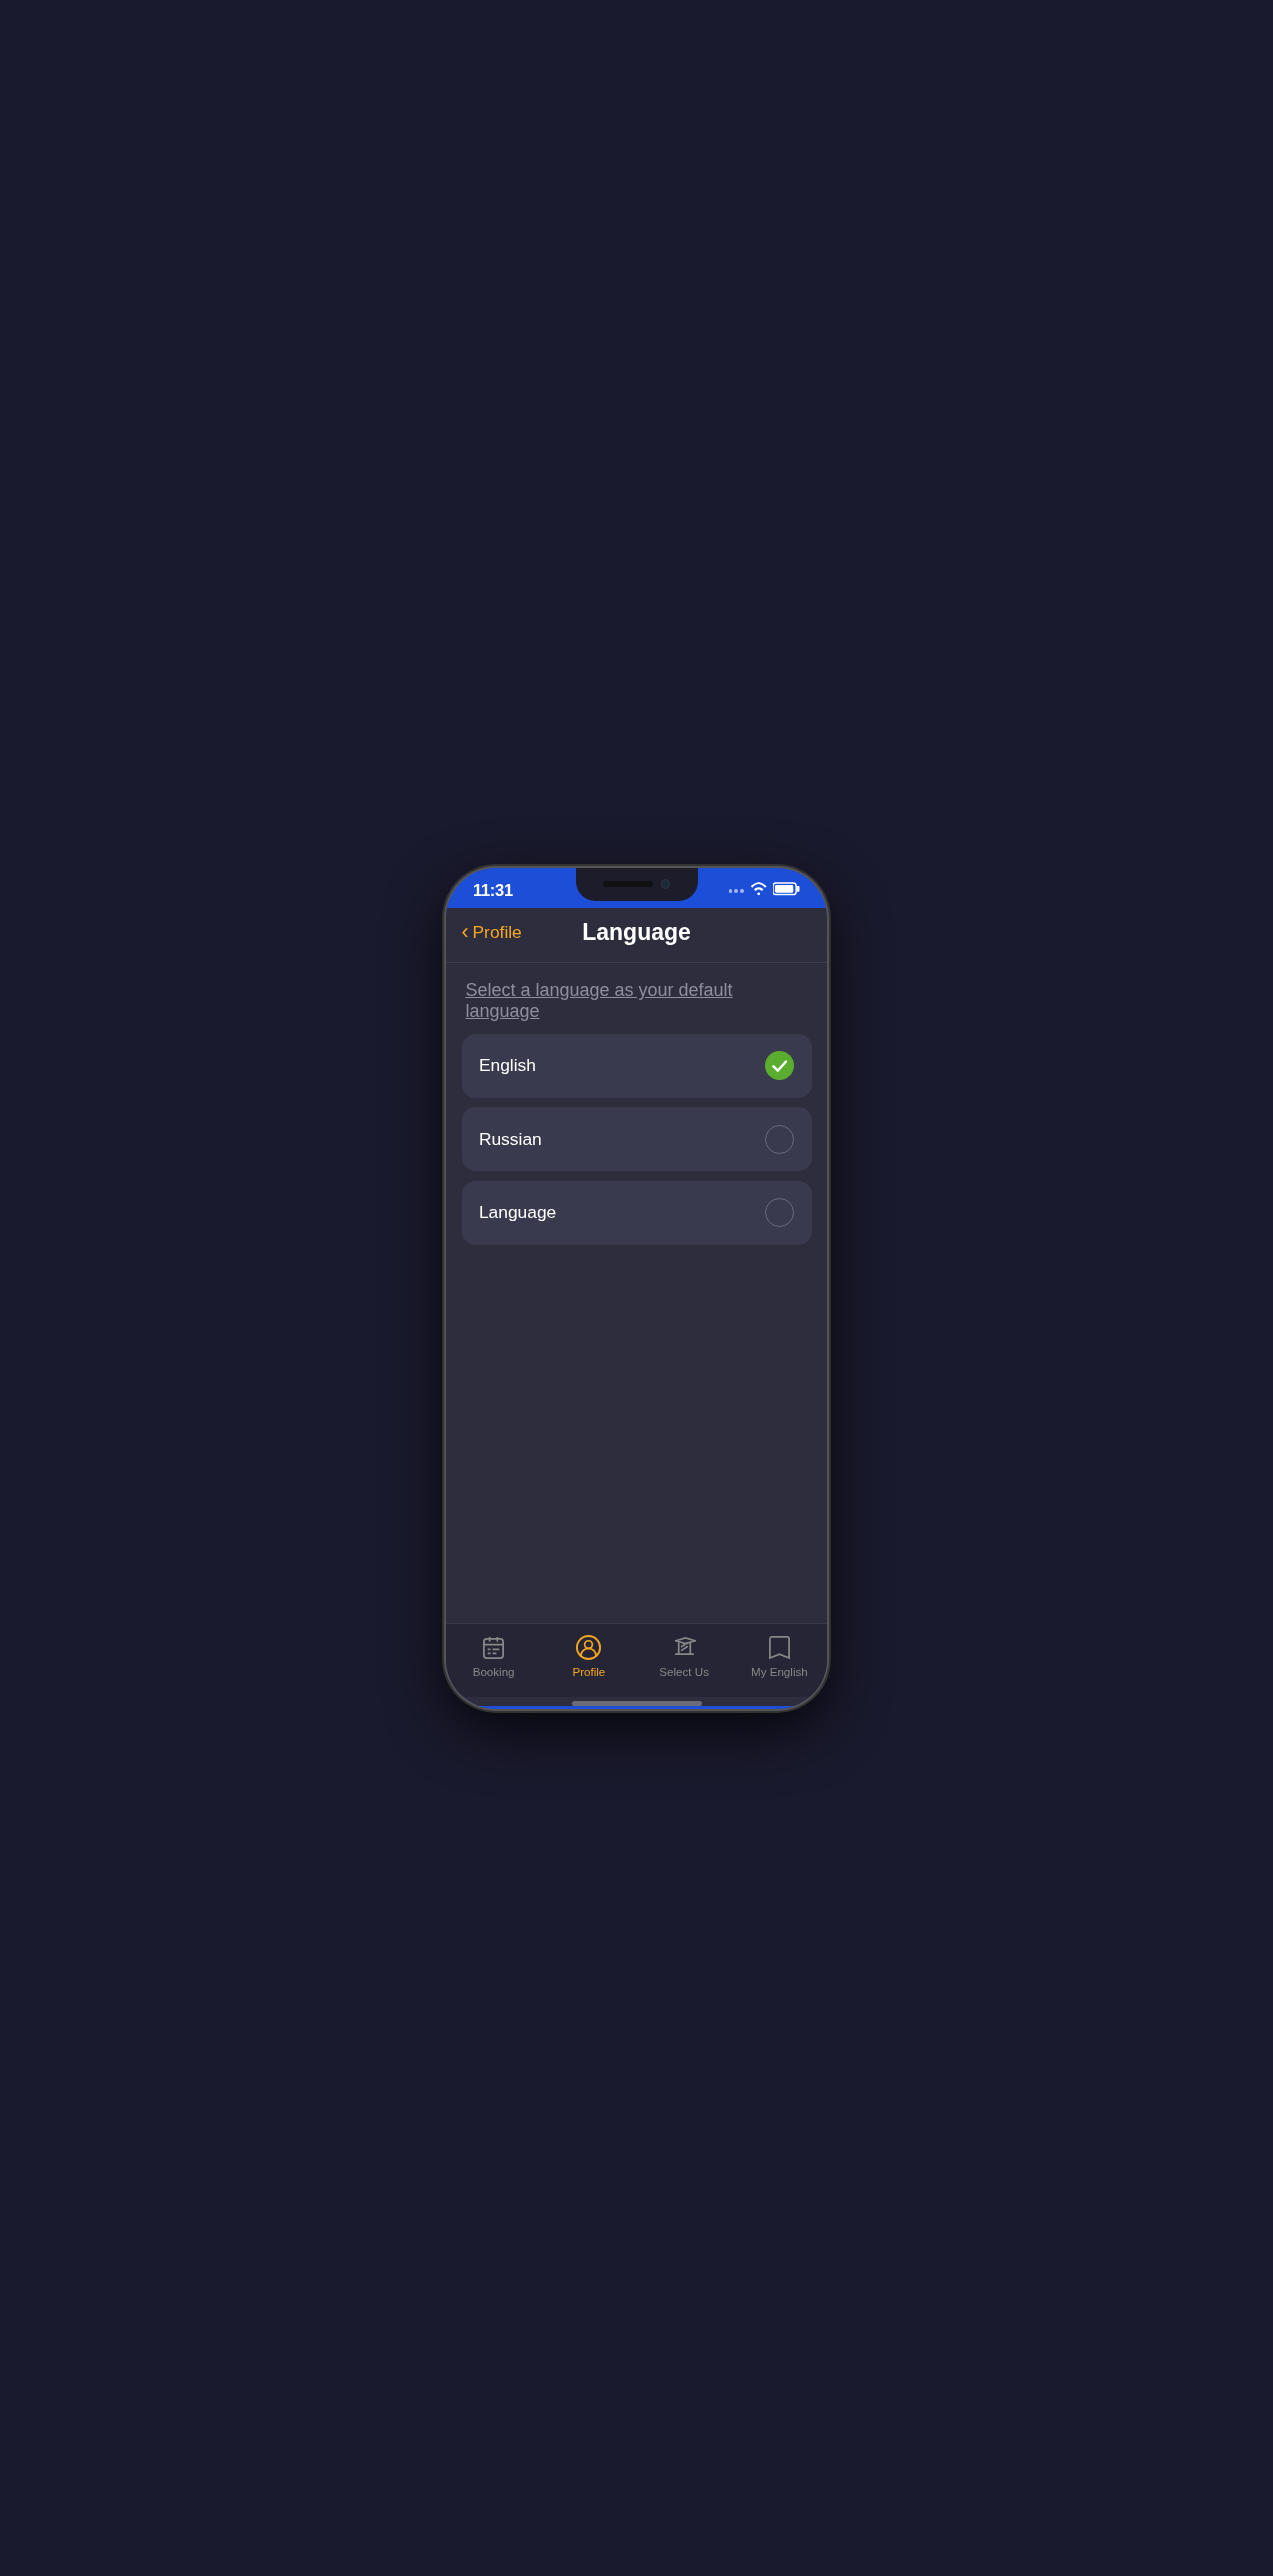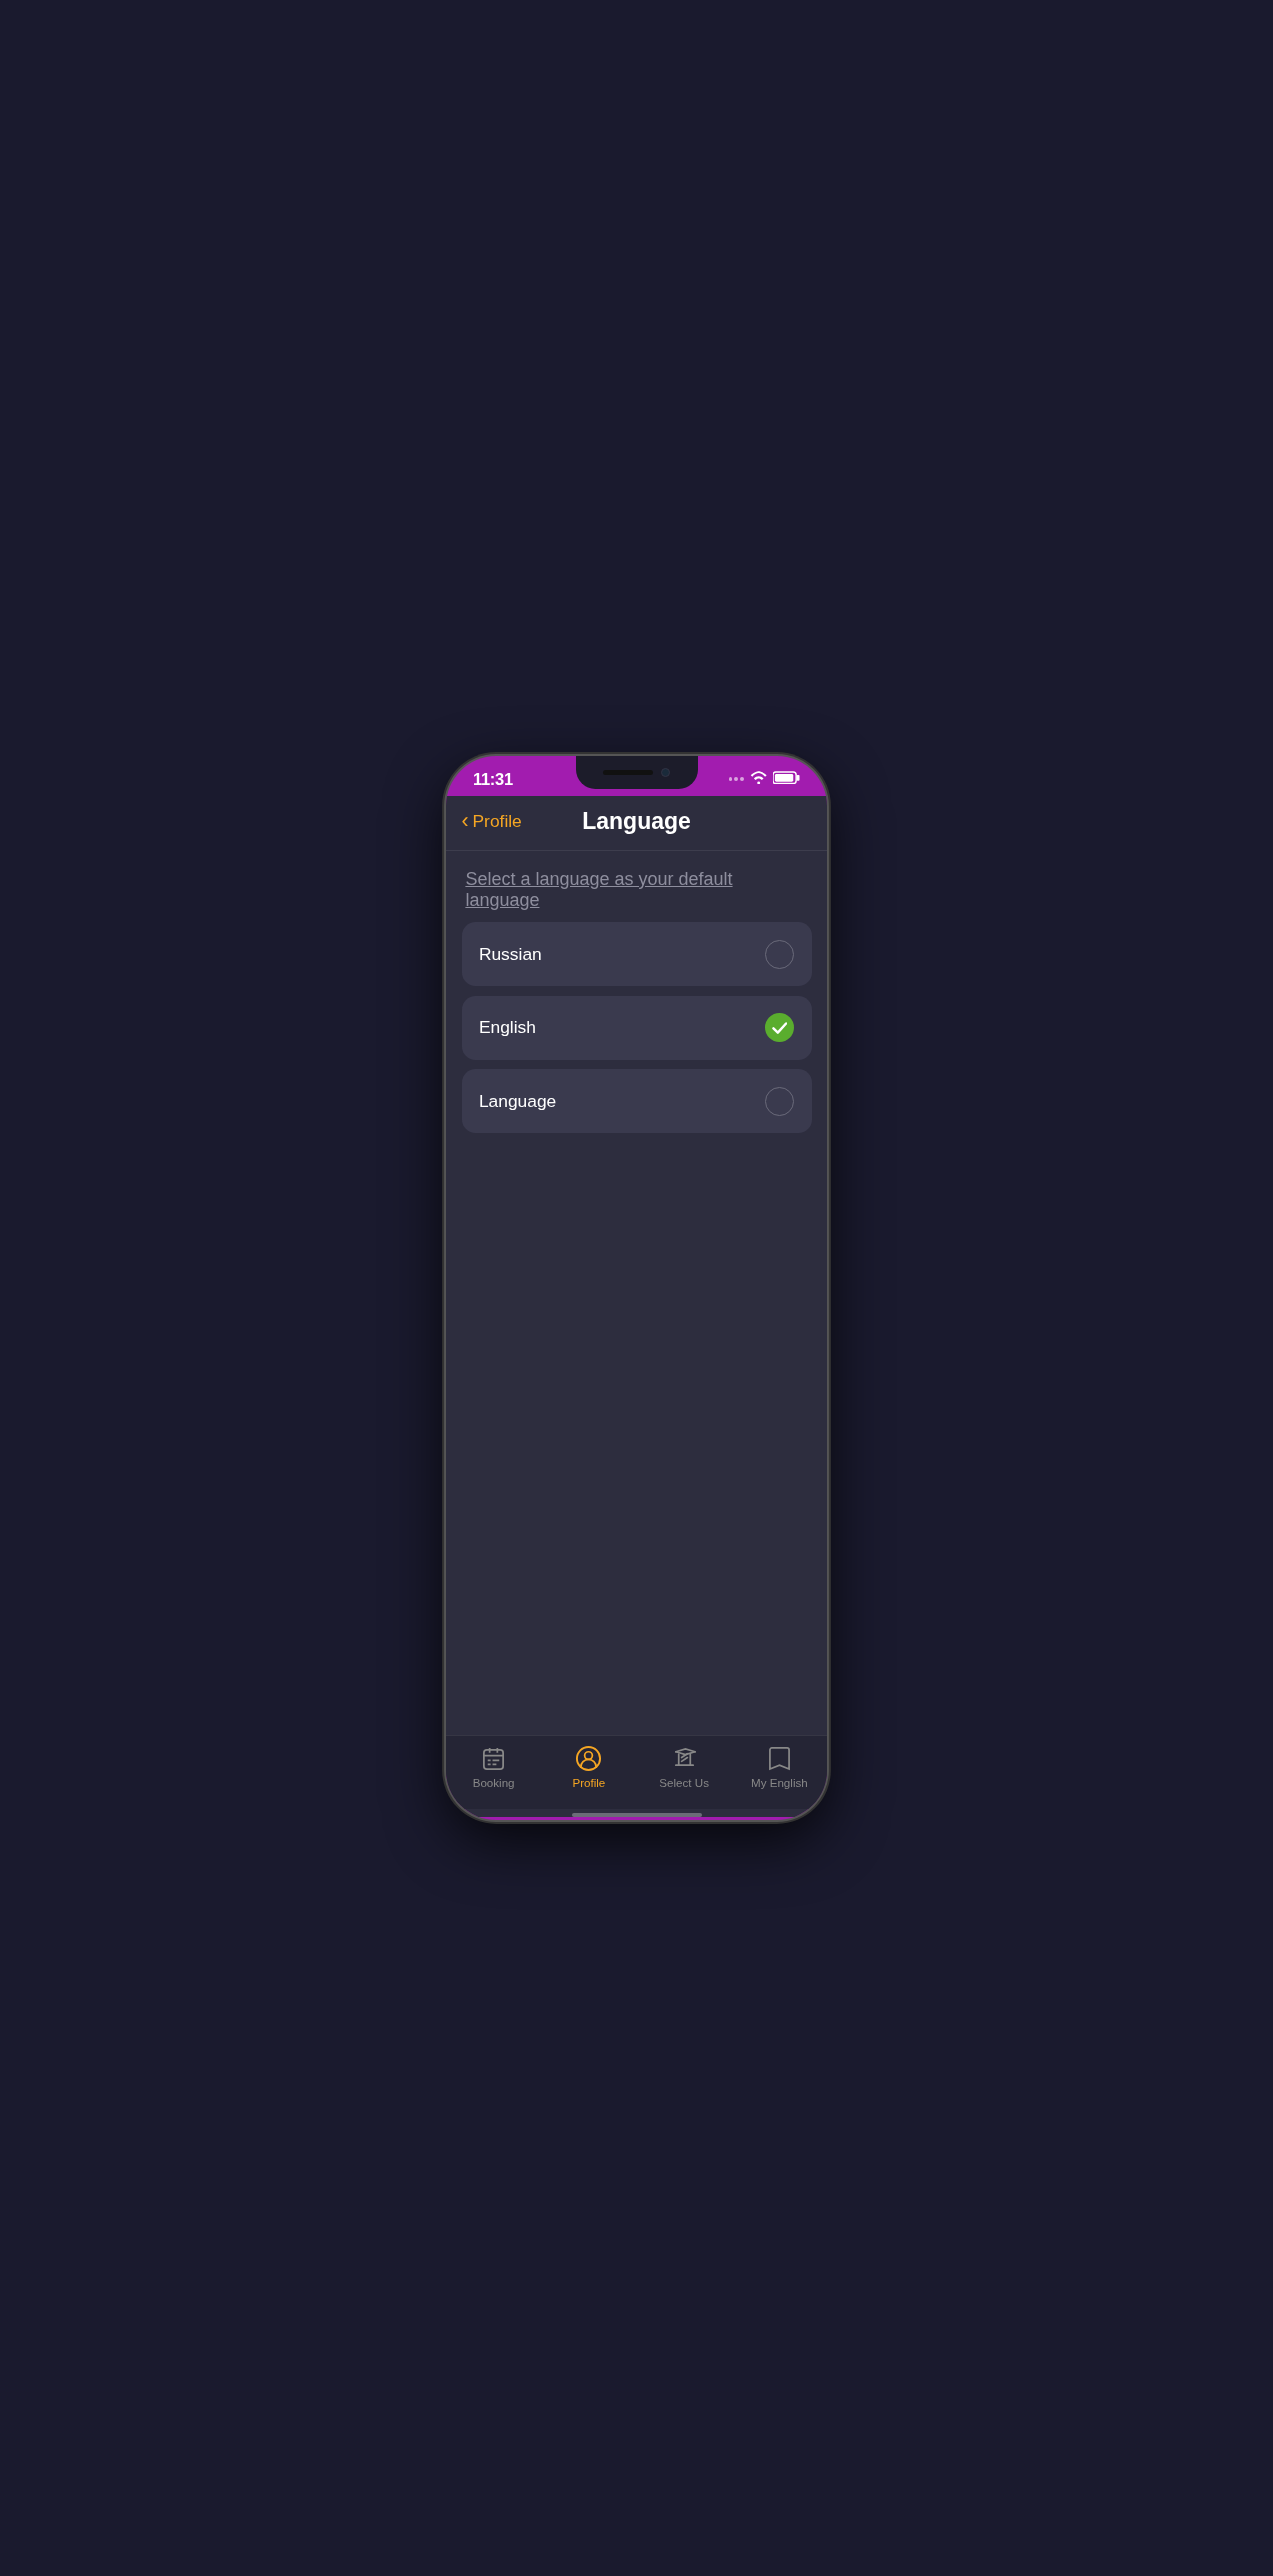--- a/index.html
+++ b/index.html
@@ -8,22 +8,22 @@
       background: #1a1a2e;
       display: flex;
       justify-content: center;
       align-items: center;
       min-height: 100vh;
       font-family: -apple-system, BlinkMacSystemFont, 'SF Pro Display', 'Helvetica Neue', sans-serif;
     }
 
     .phone-shell {
       width: 381px;
-      height: 1064px;
-      background: #a21caf;
+      height: 841px;
+      background: #1d4ed8;
       border-radius: 50px;
       position: relative;
       box-shadow:
         0 0 0 1.9px #555,
         0 0 0 3.9px #333,
         0 19.4px 58px rgba(0,0,0,0.8);
       overflow: hidden;
     }
 
     
@@ -301,31 +301,31 @@
         <span class="back-label">Profile</span>
       </div>
       <span class="page-title">Language</span>
     </div>
 
     <p class="subtitle">Select a language as your default language</p>
 
     <div class="language-list">
 
       <div class="language-item">
-        <span class="language-name">Russian</span>
-        <div class="radio-unselected"></div>
-      </div>
-
-      <div class="language-item">
         <span class="language-name">English</span>
         <div class="radio-selected">
           <svg width="15.5" height="12.6" viewBox="0 0 16 13">
             <path d="M1.5 6.5L6 11L14.5 1.5" stroke="#fff" stroke-width="2.5" stroke-linecap="round" stroke-linejoin="round" fill="none"></path>
           </svg>
         </div>
+      </div>
+
+      <div class="language-item">
+        <span class="language-name">Russian</span>
+        <div class="radio-unselected"></div>
       </div>
 
 
       <div class="language-item">
         <span class="language-name">Language</span>
         <div class="radio-unselected"></div>
       </div>
 
     </div>
 

